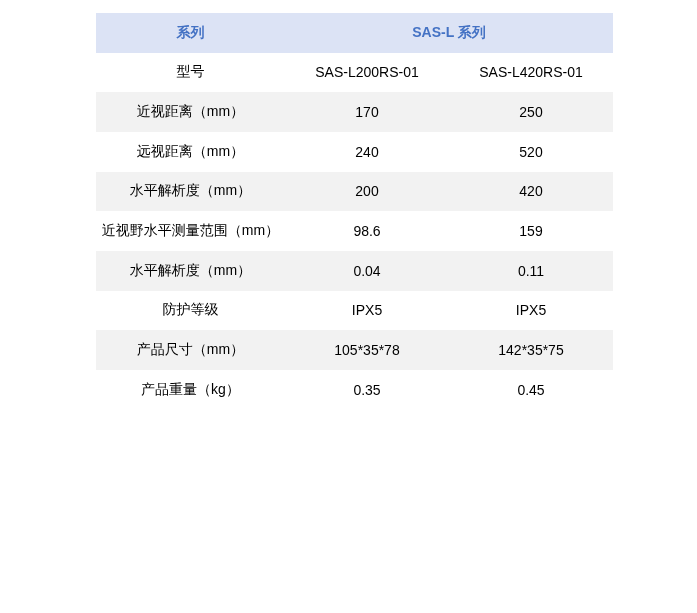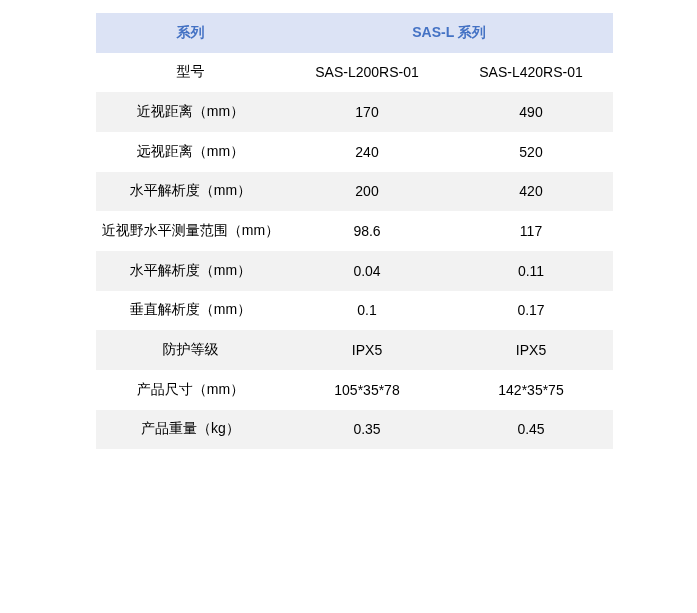--- a/index.html
+++ b/index.html
@@ -67,46 +67,41 @@
     </thead>
     <tbody>
       <tr>
         <td>型号</td>
         <td>SAS-L200RS-01</td>
         <td>SAS-L420RS-01</td>
       </tr>
       <tr>
         <td>近视距离（mm）</td>
         <td>170</td>
-        <td>490</td>
+        <td>250</td>
       </tr>
       <tr>
         <td>远视距离（mm）</td>
         <td>240</td>
         <td>520</td>
       </tr>
       <tr>
         <td>水平解析度（mm）</td>
         <td>200</td>
         <td>420</td>
       </tr>
       <tr>
         <td>近视野水平测量范围（mm）</td>
         <td>98.6</td>
-        <td>117</td>
+        <td>159</td>
       </tr>
       <tr>
         <td>水平解析度（mm）</td>
         <td>0.04</td>
         <td>0.11</td>
-      </tr>
-      <tr>
-        <td>垂直解析度（mm）</td>
-        <td>0.1</td>
-        <td>0.17</td>
       </tr>
       <tr>
         <td>防护等级</td>
         <td>IPX5</td>
         <td>IPX5</td>
       </tr>
       <tr>
         <td>产品尺寸（mm）</td>
         <td>105*35*78</td>
         <td>142*35*75</td>

